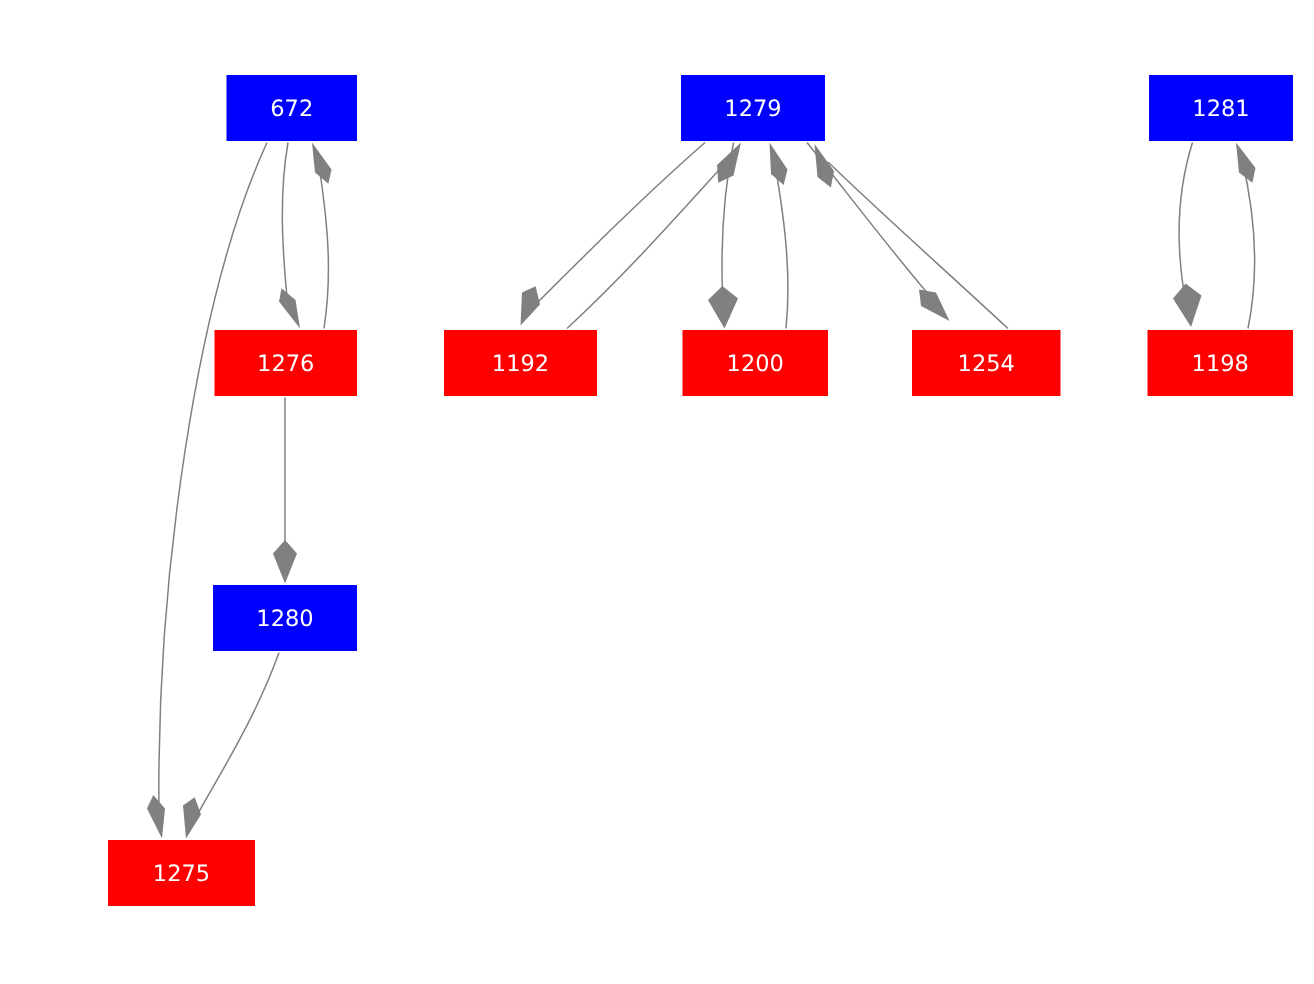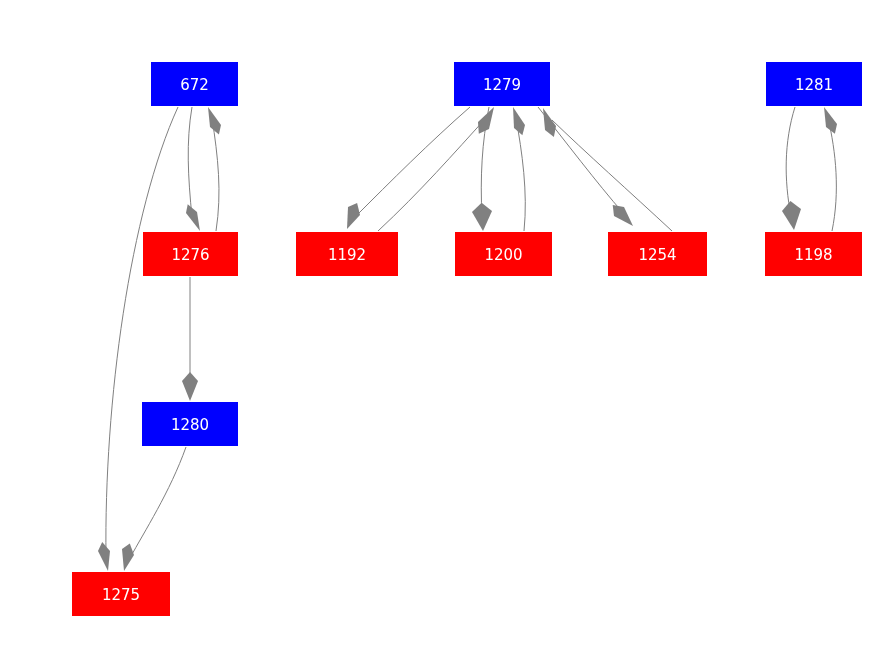--- a/index.html
+++ b/index.html
@@ -13,21 +13,20 @@
     font-family: "DejaVu Sans", "Liberation Sans", sans-serif;
     overflow: hidden;
     position: relative;
   }
   #graph-canvas {
     position: absolute;
     left: 0;
     top: 0;
     width: 876px;
     height: 468px;
-    margin-top: 12px;
   }
   .graph-svg {
     position: absolute;
     left: 0;
     top: 0;
   }
   .node-rect {
     stroke: none;
   }
   .node-label {

